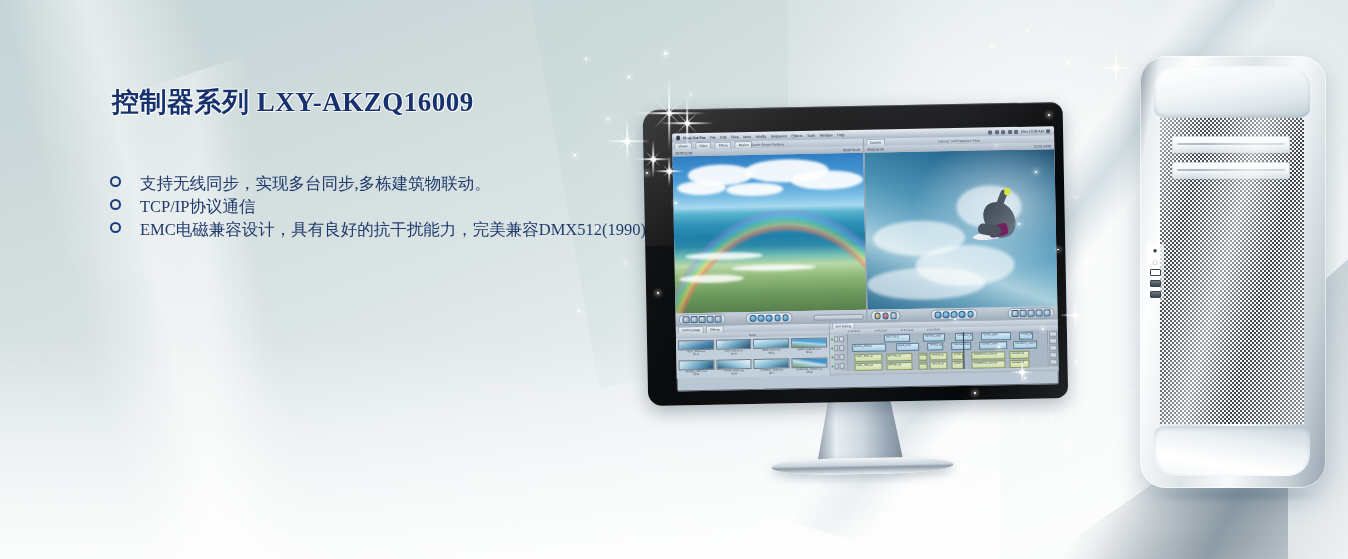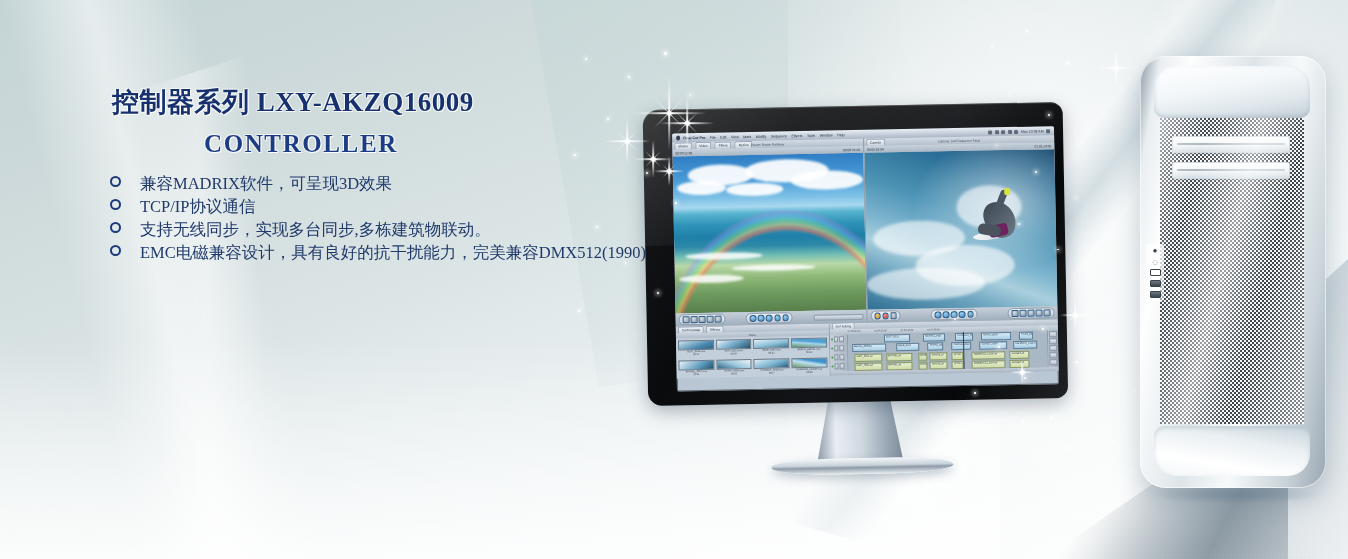--- a/index.html
+++ b/index.html
@@ -316,34 +316,29 @@
   <div class="bgshape diag1"></div>
   <div class="bgshape diag2"></div>
   <div class="bgshape diag3"></div>
   <div class="bgshape diag4"></div>
   <div class="bgshape wedge-left"></div>
   <div class="bgshape wedge-bottom"></div>
 
   <div id="textblock">
     <div class="title-wrap">
       <div class="title-main">控制器系列 LXY-AKZQ16009</div>
-      <div class="title-sub">CONTROLLER</div>
     </div>
     <ul class="features">
       <li>
         <span class="ring"></span>
-        <span class="txt">兼容MADRIX软件，可呈现3D效果</span>
+        <span class="txt">支持无线同步，实现多台同步,多栋建筑物联动。</span>
       </li>
       <li>
         <span class="ring"></span>
         <span class="txt">TCP/IP协议通信</span>
-      </li>
-      <li>
-        <span class="ring"></span>
-        <span class="txt">支持无线同步，实现多台同步,多栋建筑物联动。</span>
       </li>
       <li>
         <span class="ring"></span>
         <span class="txt">EMC电磁兼容设计，具有良好的抗干扰能力，完美兼容DMX512(1990)国际标准协议</span>
       </li>
     </ul>
   </div>
 
   <div id="monitor">
     <div class="neck-shadow"></div>

